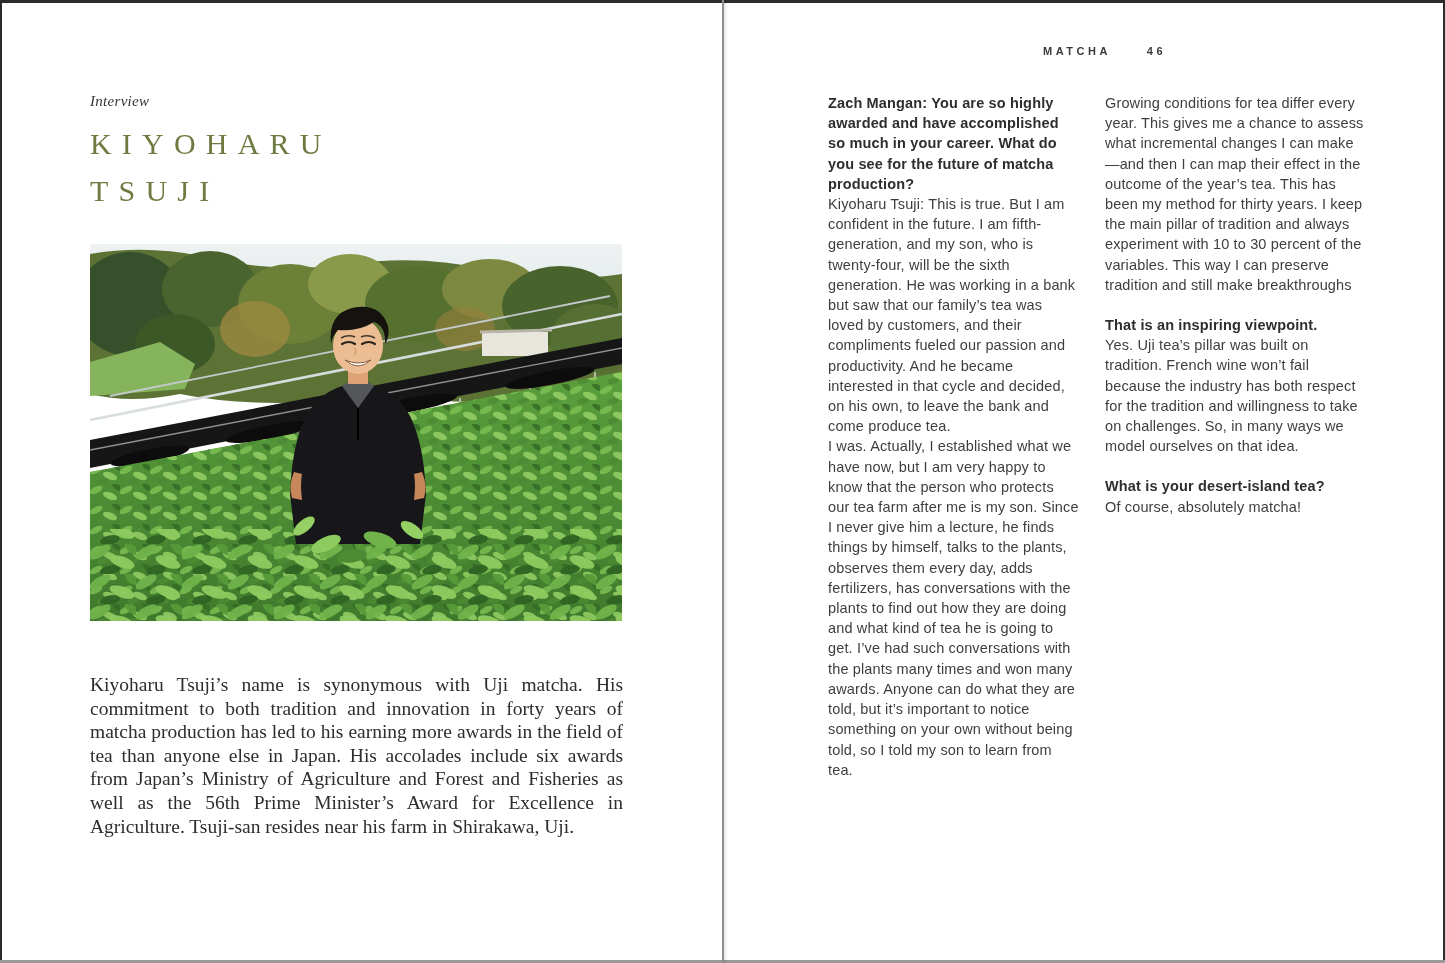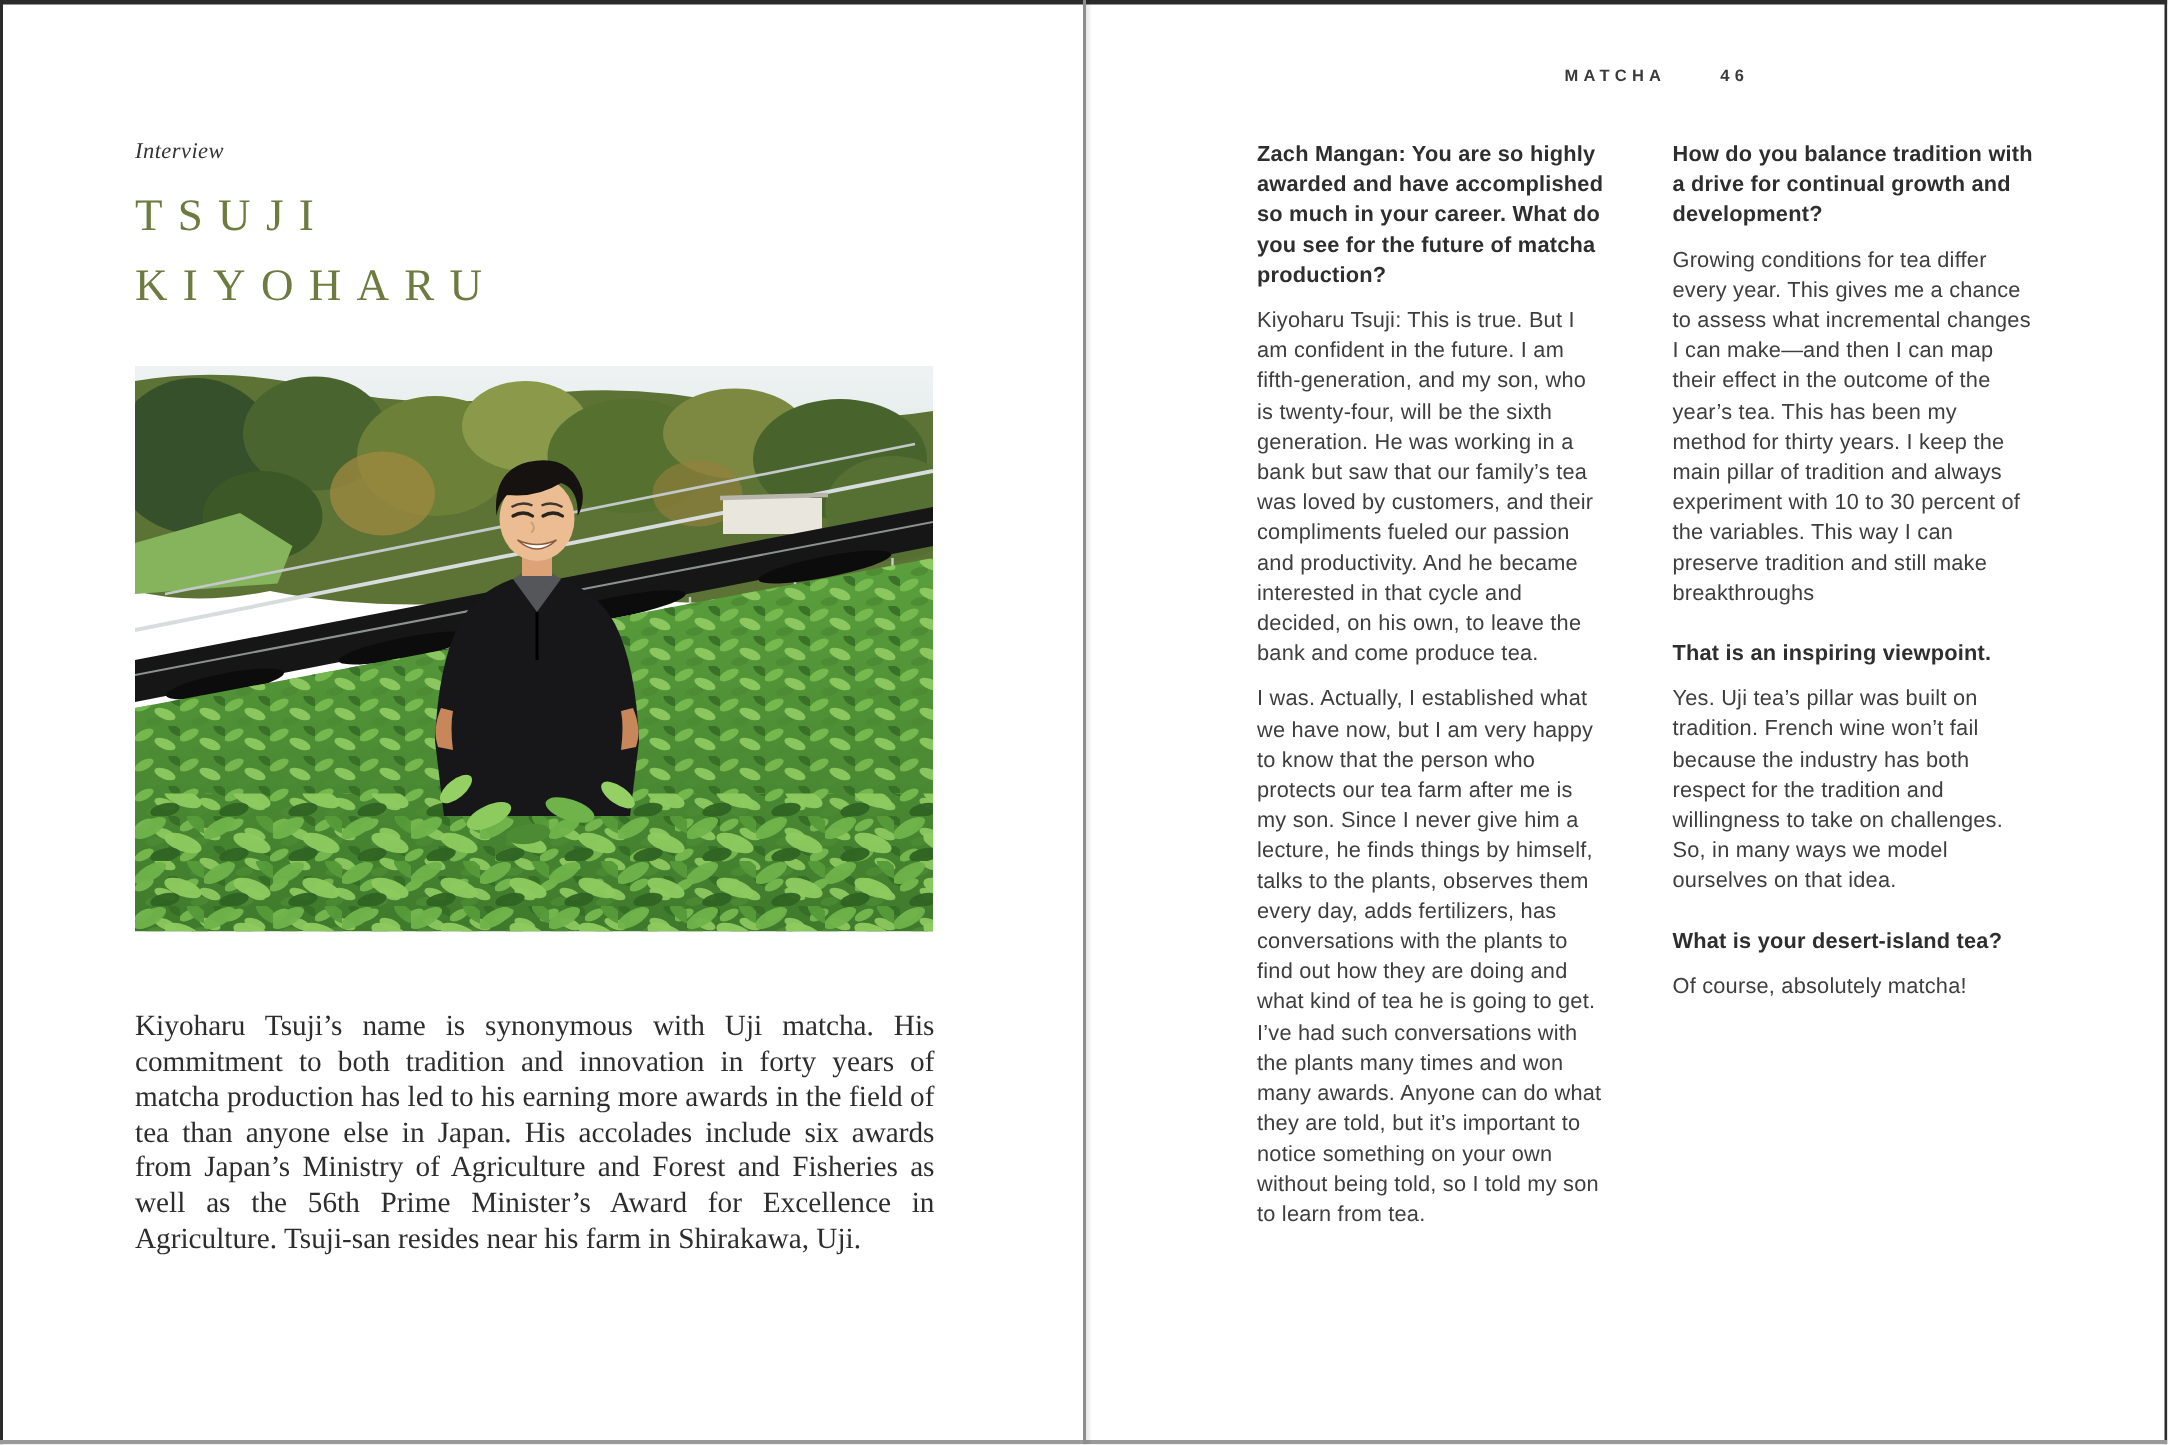--- a/index.html
+++ b/index.html
@@ -42,41 +42,41 @@
   .running-head{
     position:absolute;left:1043px;top:45px;display:flex;gap:36px;
     font-size:11px;letter-spacing:3.5px;font-weight:600;color:#3a3a3a;
   }
   .col{
     position:absolute;top:93px;
     font-size:14.5px;line-height:20.2px;letter-spacing:.15px;color:#3e3e3e;
   }
   .col-1{left:828px;width:251px;}
   .col-2{left:1105px;width:262px;}
-  .col p{margin:10px;}
+  .col p{margin:0;}
   .col p.question{font-weight:700;color:#2e2e2e;margin-top:20px;}
   .col p.question:first-child{margin-top:0;}
 </style>
 </head>
 <body>
 
 <div class="stage">
 
   <div class="edge edge-top"></div>
   <div class="edge edge-left"></div>
   <div class="edge edge-right"></div>
   <div class="edge edge-bottom"></div>
   <div class="gutter"></div>
   <div class="gutter-shade"></div>
 
   <div class="interview-label">Interview</div>
 
   <div class="page-title">
+    <div>KIYOHARU</div>
     <div>TSUJI</div>
-    <div>KIYOHARU</div>
   </div>
 
   <div class="photo-frame">
     <svg width="532" height="377" viewBox="0 0 532 377">
       <defs>
         <linearGradient id="skyG" x1="0" y1="0" x2="0" y2="1">
           <stop offset="0" stop-color="#eef2f3"></stop>
             <stop offset="1" stop-color="#dfe7e4"></stop>
         </linearGradient>
         <linearGradient id="fieldG" x1="0" y1="0" x2="0" y2="1">
@@ -182,21 +182,20 @@
     <span>MATCHA</span>
     <span>46</span>
   </div>
 
   <div class="col col-1">
       <p class="question">Zach Mangan: You are so highly awarded and have accomplished so much in your career. What do you see for the future of matcha production?</p>
       <p class="answer">Kiyoharu Tsuji: This is true. But I am confident in the future. I am fifth-generation, and my son, who is twenty-four, will be the sixth generation. He was working in a bank but saw that our family’s tea was loved by customers, and their compliments fueled our passion and productivity. And he became interested in that cycle and decided, on his own, to leave the bank and come produce tea.</p>
       <p class="answer">I was. Actually, I established what we have now, but I am very happy to know that the person who protects our tea farm after me is my son. Since I never give him a lecture, he finds things by himself, talks to the plants, observes them every day, adds fertilizers, has conversations with the plants to find out how they are doing and what kind of tea he is going to get. I’ve had such conversations with the plants many times and won many awards. Anyone can do what they are told, but it’s important to notice something on your own without being told, so I told my son to learn from tea.</p>
     </div>
   <div class="col col-2">
-      <p class="question">How do you balance tradition with a drive for continual growth and development?</p>
       <p class="answer">Growing conditions for tea differ every year. This gives me a chance to assess what incremental changes I can make—and then I can map their effect in the outcome of the year’s tea. This has been my method for thirty years. I keep the main pillar of tradition and always experiment with 10 to 30 percent of the variables. This way I can preserve tradition and still make breakthroughs</p>
       <p class="question">That is an inspiring viewpoint.</p>
       <p class="answer">Yes. Uji tea’s pillar was built on tradition. French wine won’t fail because the industry has both respect for the tradition and willingness to take on challenges. So, in many ways we model ourselves on that idea.</p>
       <p class="question">What is your desert-island tea?</p>
       <p class="answer">Of course, absolutely matcha!</p>
     </div>
 
 </div>
 
 </body></html>

